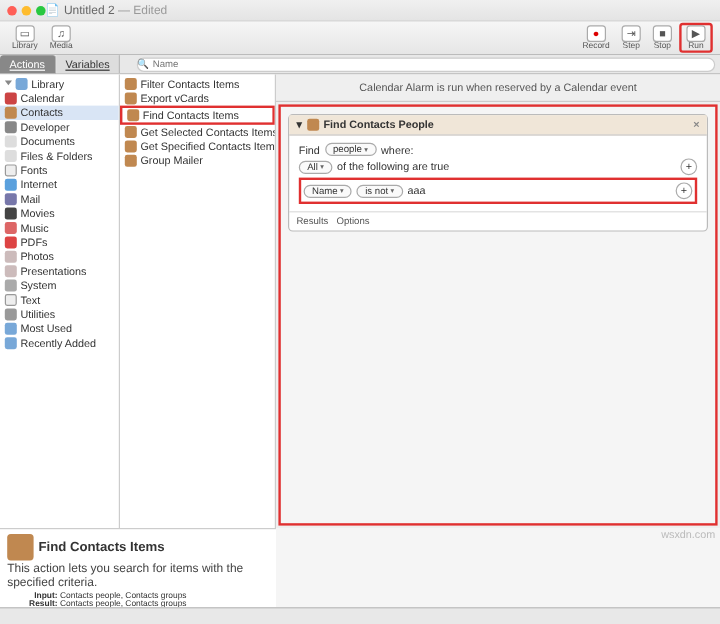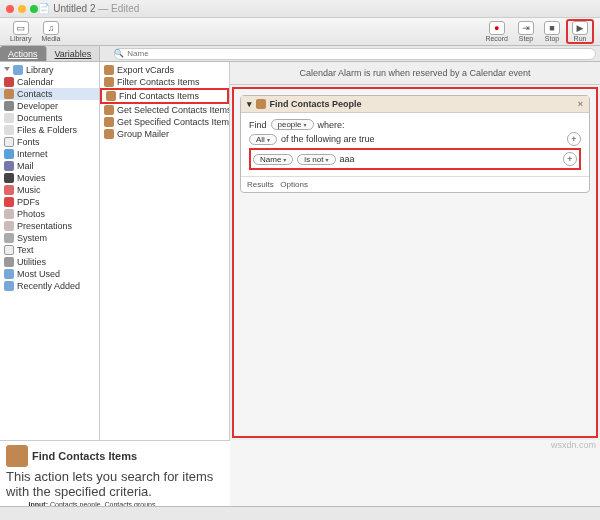--- a/index.html
+++ b/index.html
@@ -51,21 +51,21 @@
 .sel-pill::after { content: "▾"; font-size: 6px; color: #666; }
 .cond-row { border: 2px solid #e03030; padding: 2px; margin: 2px 0; display: flex; align-items: center; gap: 4px; }
 .plus { margin-left: auto; width: 14px; height: 14px; border: 1px solid #aaa; border-radius: 7px; display: flex; align-items: center; justify-content: center; font-size: 9px; background: #fff; cursor: pointer; }
 .ac-foot { border-top: 1px solid #ddd; padding: 3px 6px; font-size: 8px; color: #555; }
 .logbar { height: 60px; border-top: 1px solid #bbb; background: #fff; display: flex; }
 .logcol { flex: 1; border-right: 1px solid #ddd; padding: 2px 6px; font-size: 8px; color: #666; }
 .logcol:last-child { flex: 0 0 90px; border-right: none; }
 .info-panel { position: absolute; left: 0; bottom: 14px; width: 230px; height: 66px; background: #fff; border-top: 1px solid #ccc; padding: 4px 6px; overflow: hidden; }
 .info-panel h3 { font-size: 11px; font-weight: bold; display: flex; align-items: center; gap: 4px; }
 .info-panel .big-ico { width: 22px; height: 22px; background: #c08850; border-radius: 3px; }
-.info-panel p { font-size: 13px; color: #444; margin: 2px 0; }
+.info-panel p { font-size: 10px; color: #444; margin: 2px 0; }
 .info-panel .kv { font-size: 7px; color: #333; }
 .info-panel .kv b { display: inline-block; width: 42px; text-align: right; margin-right: 2px; }
 .statusbar { position: absolute; bottom: 0; left: 0; right: 0; height: 14px; background: #e8e8e8; border-top: 1px solid #bbb; }
 .watermark { position: absolute; right: 4px; bottom: 70px; font-size: 9px; color: #bbb; }
 </style>
 </head>
 <body>
 
 <div class="titlebar">
   <div class="traffic">
@@ -198,25 +198,25 @@
           <span class="ico folder"></span>
           <span>Recently Added</span>
         </div>
     </div>
   </div>
 
   <div class="col actions">
     <div class="alist">
       <div class="aitem">
           <span class="ico book"></span>
+          <span>Filter Contacts Items</span>
+        </div>
+      <div class="aitem">
+          <span class="ico book"></span>
           <span>Export vCards</span>
-        </div>
-      <div class="aitem">
-          <span class="ico book"></span>
-          <span>Filter Contacts Items</span>
         </div>
       <div class="aitem sel">
           <span class="ico book"></span>
           <span>Find Contacts Items</span>
         </div>
       <div class="aitem">
           <span class="ico book"></span>
           <span>Get Selected Contacts Items</span>
         </div>
       <div class="aitem">

